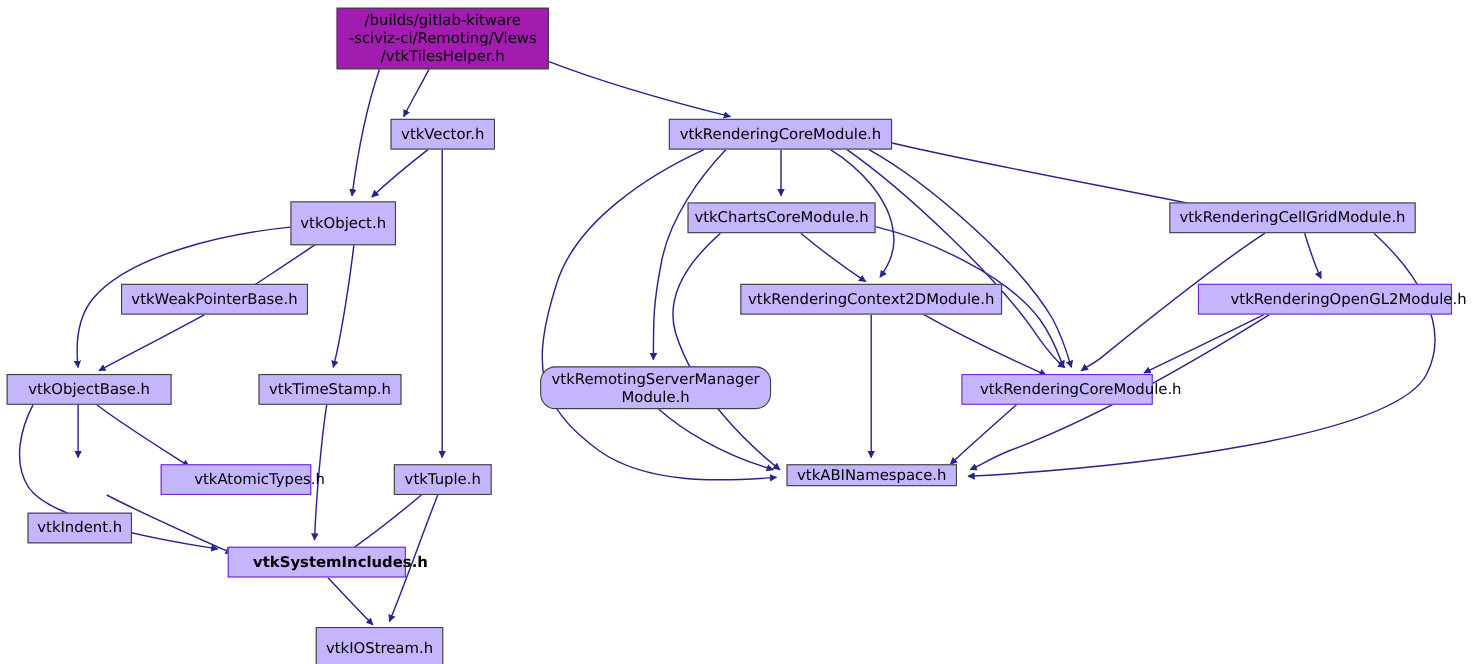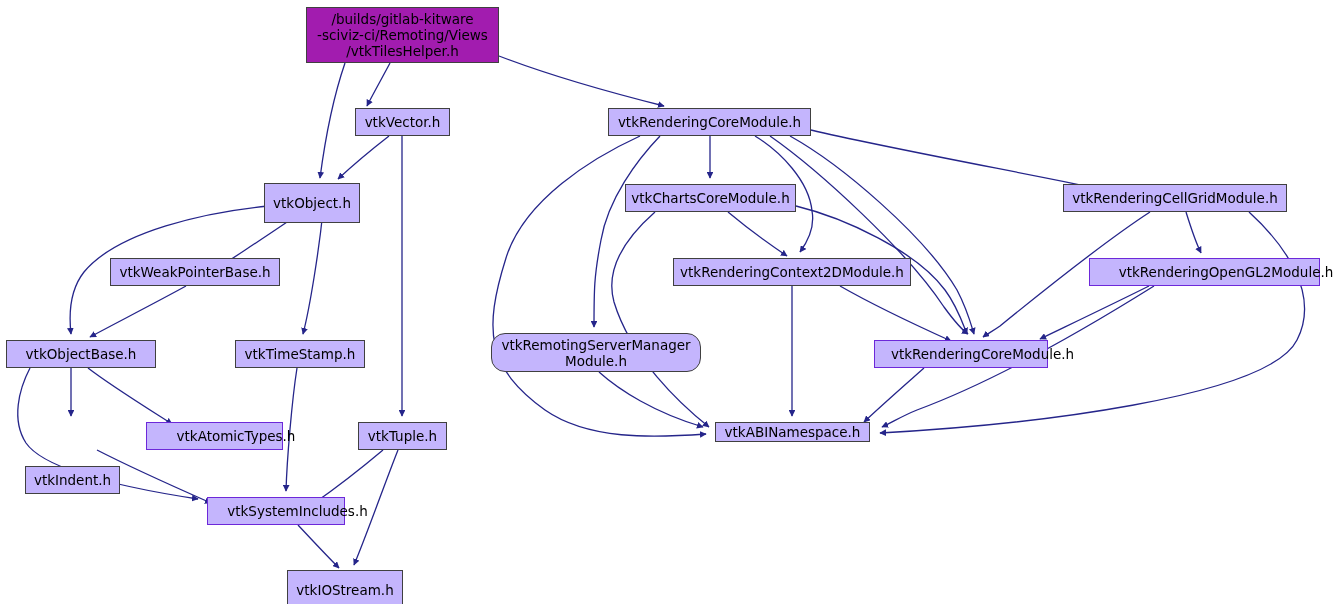--- a/index.html
+++ b/index.html
@@ -70,21 +70,21 @@
 -sciviz-ci/Remoting/Views
 /vtkTilesHelper.h</span></div>
       <div class="node" style="left: 355px; top: 108px; width: 95px; height: 28px;"><span class="node-label">vtkVector.h</span></div>
       <div class="node" style="left: 264px; top: 183px; width: 96px; height: 40px;"><span class="node-label">vtkObject.h</span></div>
       <div class="node" style="left: 110px; top: 258px; width: 170px; height: 28px;"><span class="node-label">vtkWeakPointerBase.h</span></div>
       <div class="node" style="left: 6px; top: 340px; width: 150px; height: 28px;"><span class="node-label">vtkObjectBase.h</span></div>
       <div class="node" style="left: 235px; top: 340px; width: 130px; height: 28px;"><span class="node-label">vtkTimeStamp.h</span></div>
       <div class="node" style="left: 25px; top: 422px; width: 95px; height: 28px; margin-top: 44px;"><span class="node-label">vtkIndent.h</span></div>
       <div class="node redborder" style="left: 146px; top: 422px; width: 137px; height: 28px;"><span class="node-label">vtkAtomicTypes.h</span></div>
       <div class="node" style="left: 358px; top: 422px; width: 89px; height: 28px;"><span class="node-label">vtkTuple.h</span></div>
-      <div class="node redborder" style="left: 207px; top: 497px; width: 138px; height: 28px;"><span class="node-label">vtkSystemIncludes.h</span></div>
+      <div class="node redborder" style="left: 207px; top: 497px; width: 162px; height: 28px; font-weight: bold;"><span class="node-label">vtkSystemIncludes.h</span></div>
       <div class="node" style="left: 287px; top: 570px; width: 116px; height: 40px;"><span class="node-label">vtkIOStream.h</span></div>
       <div class="node" style="left: 608px; top: 108px; width: 203px; height: 28px;"><span class="node-label">vtkRenderingCoreModule.h</span></div>
       <div class="node" style="left: 625px; top: 184px; width: 171px; height: 28px;"><span class="node-label">vtkChartsCoreModule.h</span></div>
       <div class="node" style="left: 673px; top: 258px; width: 238px; height: 28px;"><span class="node-label">vtkRenderingContext2DModule.h</span></div>
       <div class="node" style="left: 491px; top: 333px; width: 210px; height: 39px; border-radius: 14px;"><span class="node-label">vtkRemotingServerManager
 Module.h</span></div>
       <div class="node redborder" style="left: 874px; top: 340px; width: 174px; height: 28px;"><span class="node-label">vtkRenderingCoreModule.h</span></div>
       <div class="node" style="left: 1063px; top: 184px; width: 224px; height: 28px; text-align: center;"><span class="node-label">vtkRenderingCellGridModule.h</span></div>
       <div class="node redborder" style="left: 1089px; top: 258px; width: 231px; height: 28px;"><span class="node-label">vtkRenderingOpenGL2Module.h</span></div>
       <div class="node" style="left: 715px; top: 422px; width: 155px; height: 20px;"><span class="node-label">vtkABINamespace.h</span></div>

